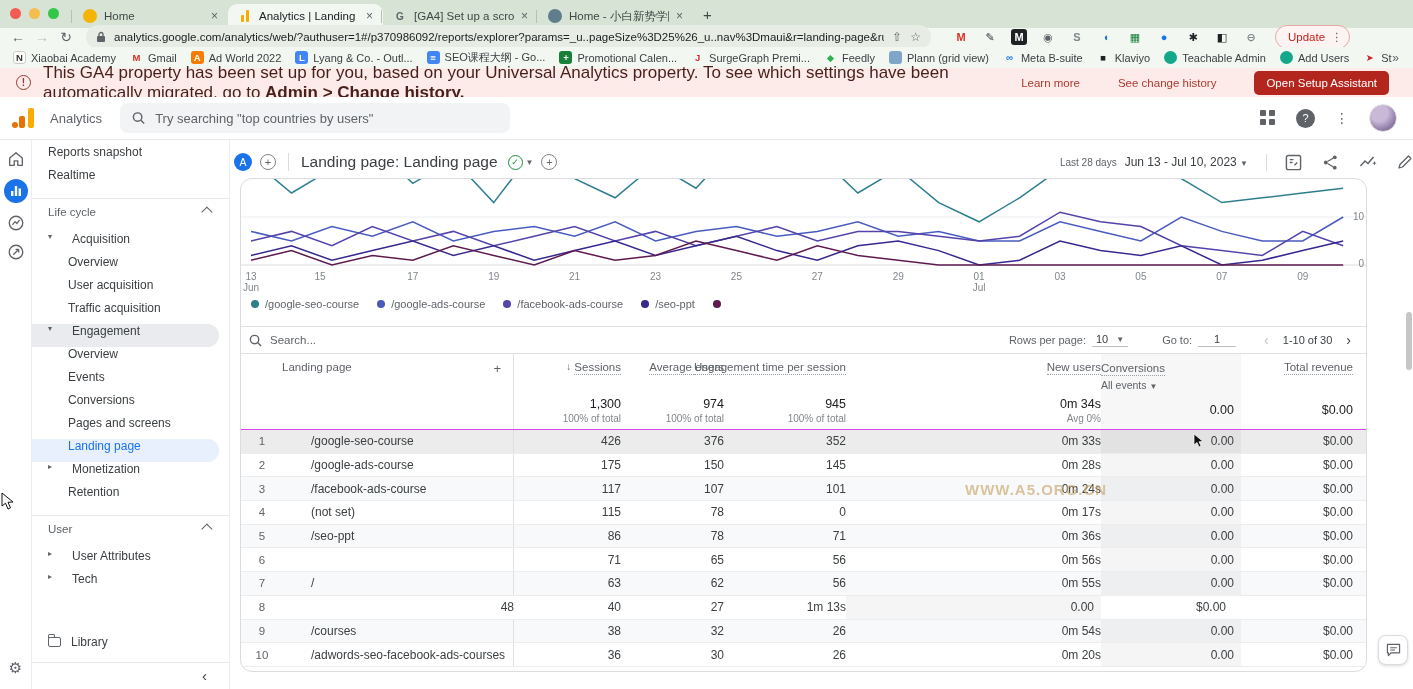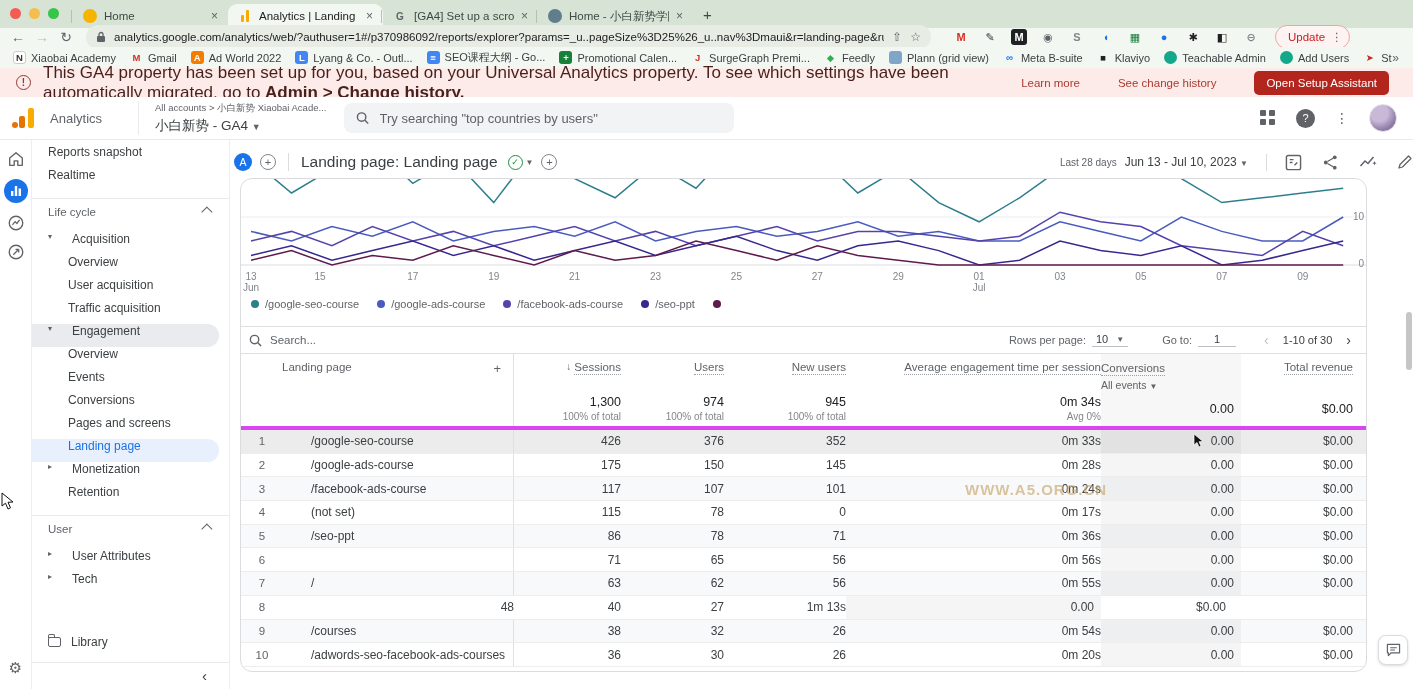--- a/index.html
+++ b/index.html
@@ -141,21 +141,21 @@
   .thead .hcell { display:flex; align-items:flex-start; justify-content:flex-end; padding-top:7px; }
   .hlabel { border-bottom:1px dotted #9aa0a6; padding-bottom:1px; white-space:nowrap; }
   .h-first { grid-column:1 / 3; justify-content:space-between !important; padding-left:41px; padding-right:12px; border-right:1px solid #e0e0e0; }
   .h-first .hlabel{border-bottom:none;}
   .h-plus { color:#5f6368; font-size:13px; }
   .h-conv { flex-direction:column; align-items:flex-end; padding-right:7px; background:rgba(32,33,36,0.035); }
   .h-conv .sub { margin-top:3px; font-size:10.5px; color:#5f6368; border-bottom:none; }
   .h-rev { padding-right:15px; }
   .sort-arrow { margin-right:3px; font-size:10px; }
 
-  .totals { height:39px; border-bottom:4px solid #d946ef; font-size:12.5px; color:#202124; }
+  .totals { height:39px; border-bottom:1px solid #d946ef; font-size:12.5px; color:#202124; }
   .totals .tcell { display:flex; flex-direction:column; align-items:flex-end; justify-content:center; gap:2px; }
   .totals .sub { font-size:10px; color:#80868b; }
   .t-first { grid-column:1 / 3; border-right:1px solid #e0e0e0; }
   .t-conv { background:rgba(32,33,36,0.035); padding-right:7px; }
   .t-rev { padding-right:15px; }
 
   .trow { height:23.7px; font-size:12px; color:#3c4043; align-items:center; border-bottom:1px solid #ededed; }
   .trow.odd { background:#f8f9fa; }
   .trow.hov { background:#ececec; }
   .c-num { text-align:center; color:#5f6368; font-size:11.5px; }
@@ -312,24 +312,20 @@
   <span class="bcta">Open Setup Assistant</span>
 </div>
 
 <div class="appheader">
   <div class="ga-logo">
       <i></i>
       <i></i>
       <i></i>
     </div>
   <span class="product">Analytics</span>
-  <div class="acct">
-    <span class="crumb">All accounts &gt; 小白新势 Xiaobai Acade...</span>
-    <span class="property"><span>小白新势 - GA4</span> <span class="caret">▼</span></span>
-  </div>
   <div class="hsearch">
     <svg width="14" height="14" viewBox="0 0 14 14">
         <circle cx="6" cy="6" r="4.5" stroke="#5f6368" stroke-width="1.5" fill="none"></circle>
         <line x1="9.5" y1="9.5" x2="13" y2="13" stroke="#5f6368" stroke-width="1.5"></line>
       </svg>
     <input type="text" placeholder="Try searching &quot;top countries by users&quot;" style="">
   </div>
   <div class="hright">
     <div class="grid9">
         <i></i>
@@ -590,24 +586,24 @@
         <span class="h-plus">+</span>
       </div>
       <div class="hcell">
           <span class="sort-arrow">↓</span>
           <span class="hlabel">Sessions</span>
         </div>
       <div class="hcell">
           <span class="hlabel">Users</span>
         </div>
       <div class="hcell">
+          <span class="hlabel">Average engagement time per session</span>
+        </div>
+      <div class="hcell">
           <span class="hlabel">New users</span>
-        </div>
-      <div class="hcell">
-          <span class="hlabel">Average engagement time per session</span>
         </div>
       <div class="hcell h-conv">
         <span class="hlabel">Conversions</span>
         <span class="sub"><span>All events</span> <span class="caret-sm">▼</span></span>
       </div>
       <div class="hcell h-rev">
           <span class="hlabel">Total revenue</span>
         </div>
     </div>
 

